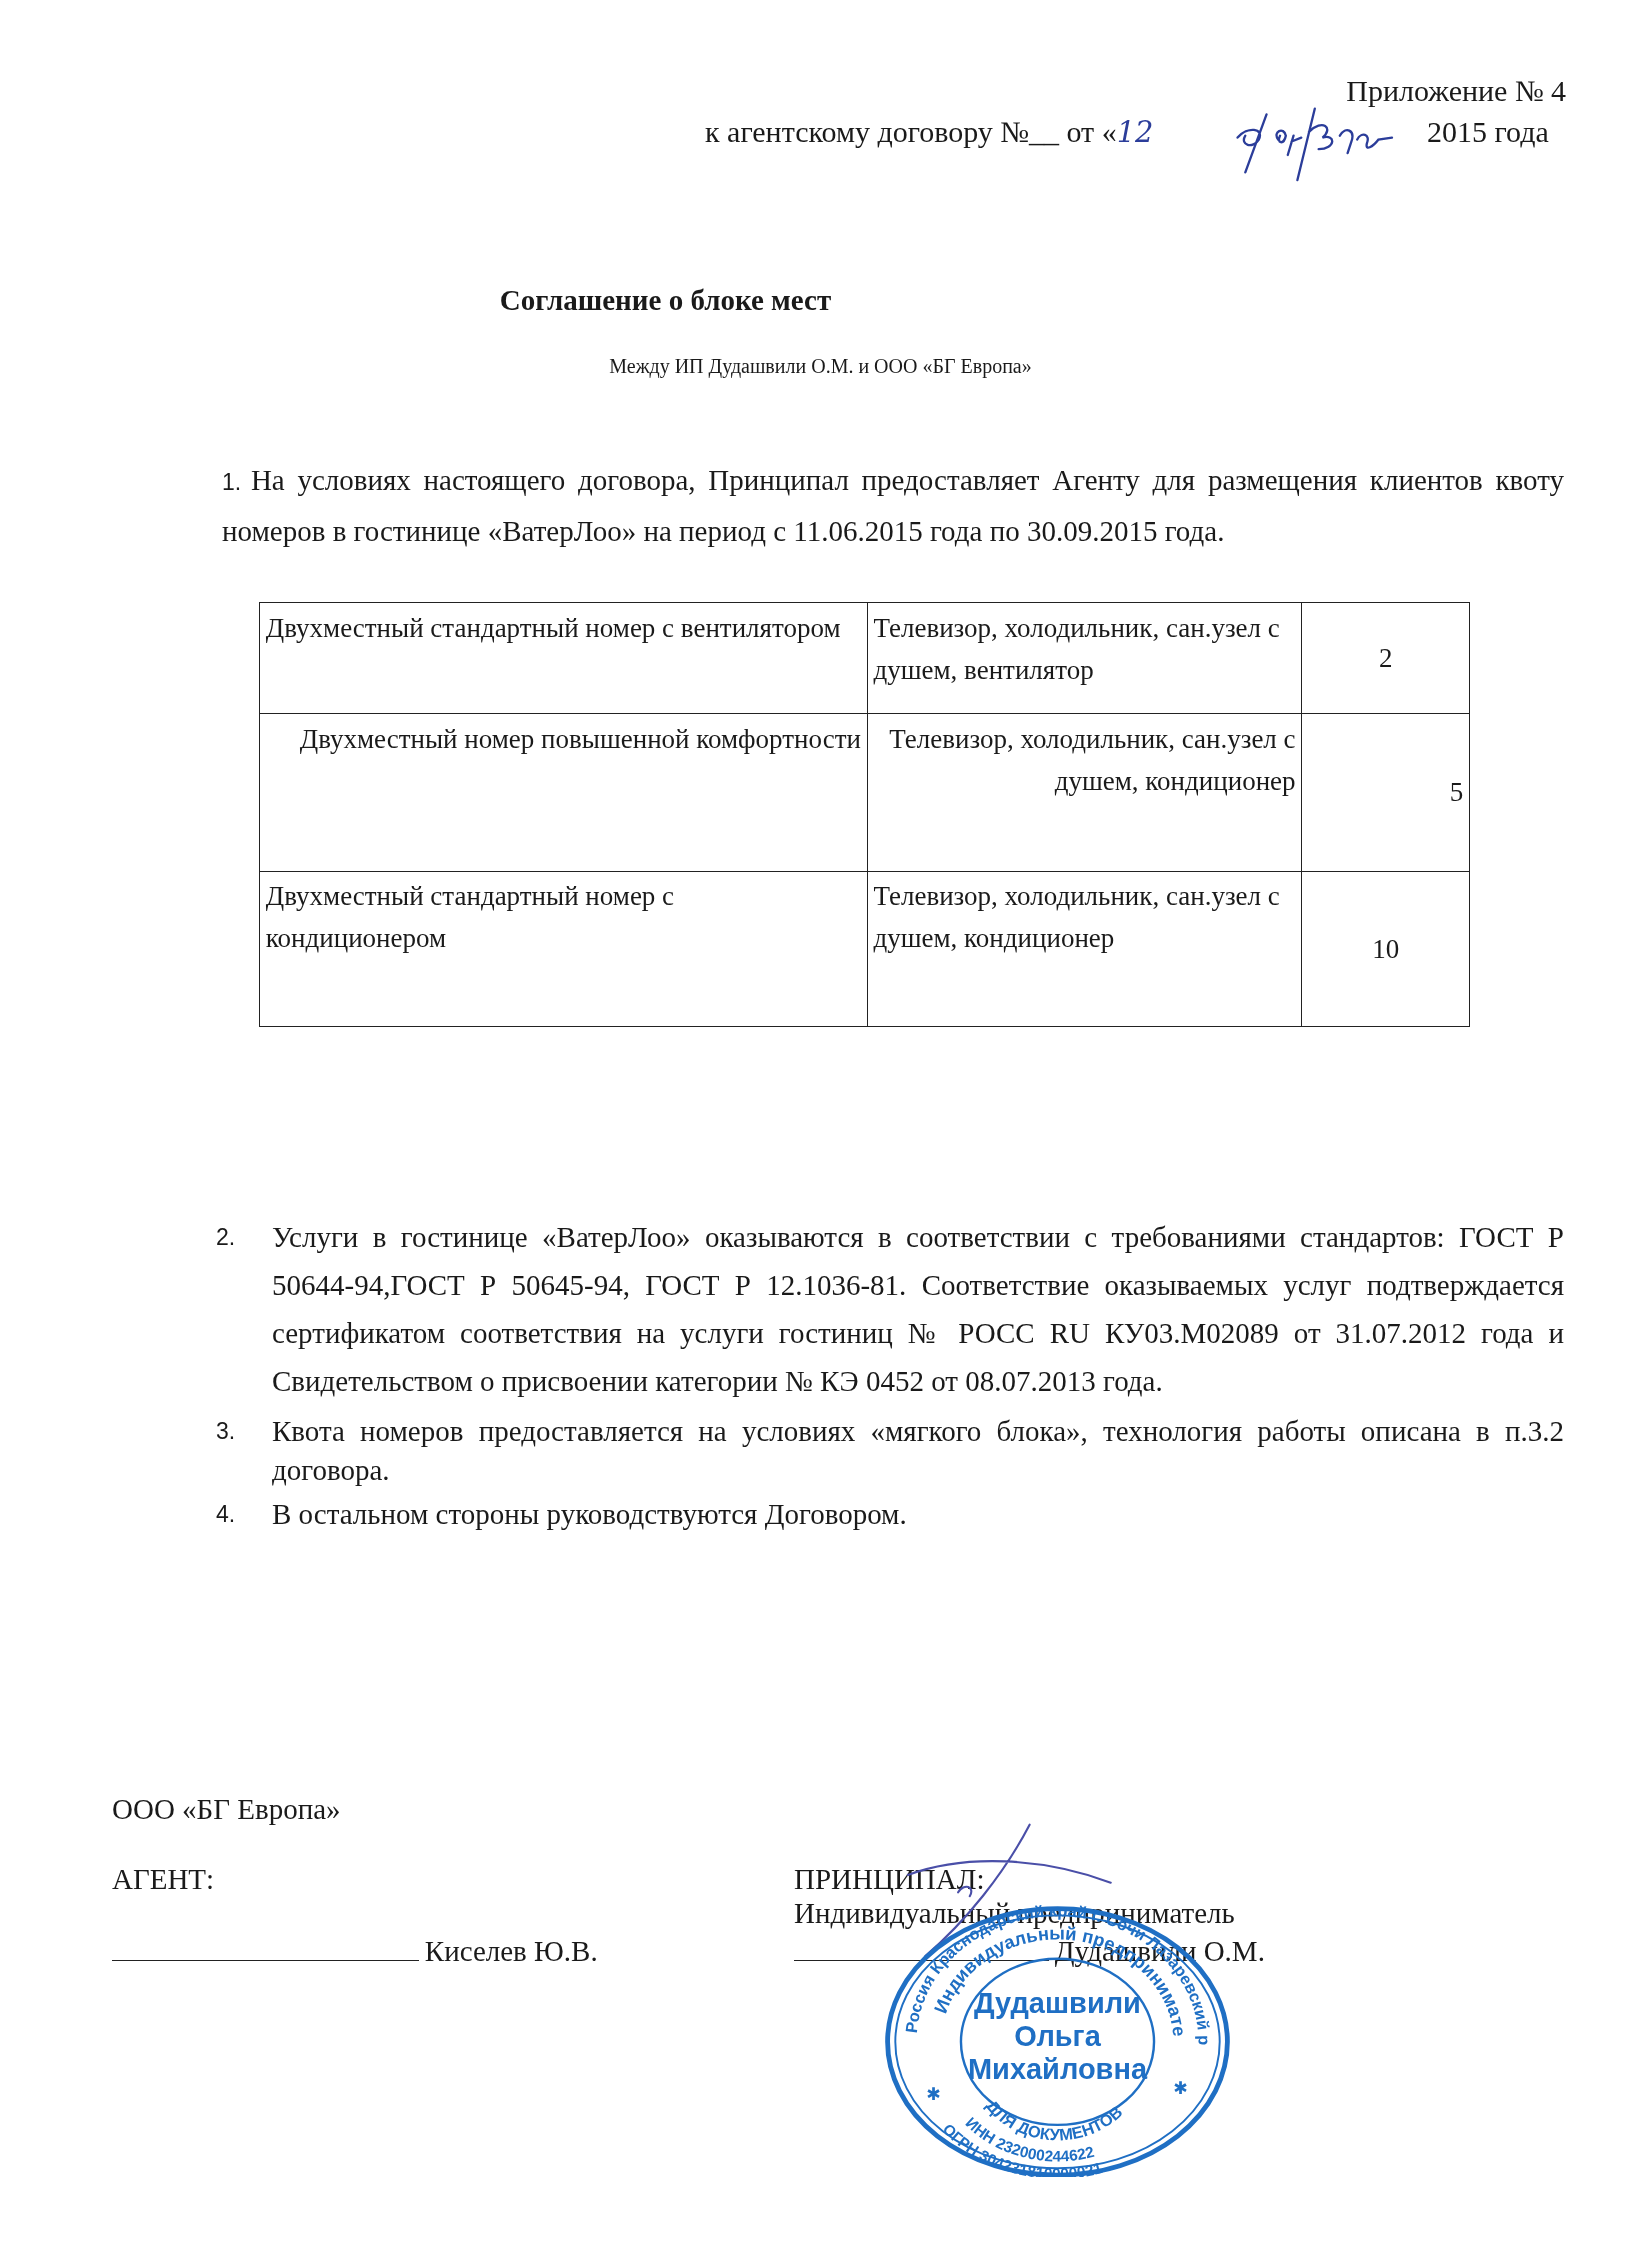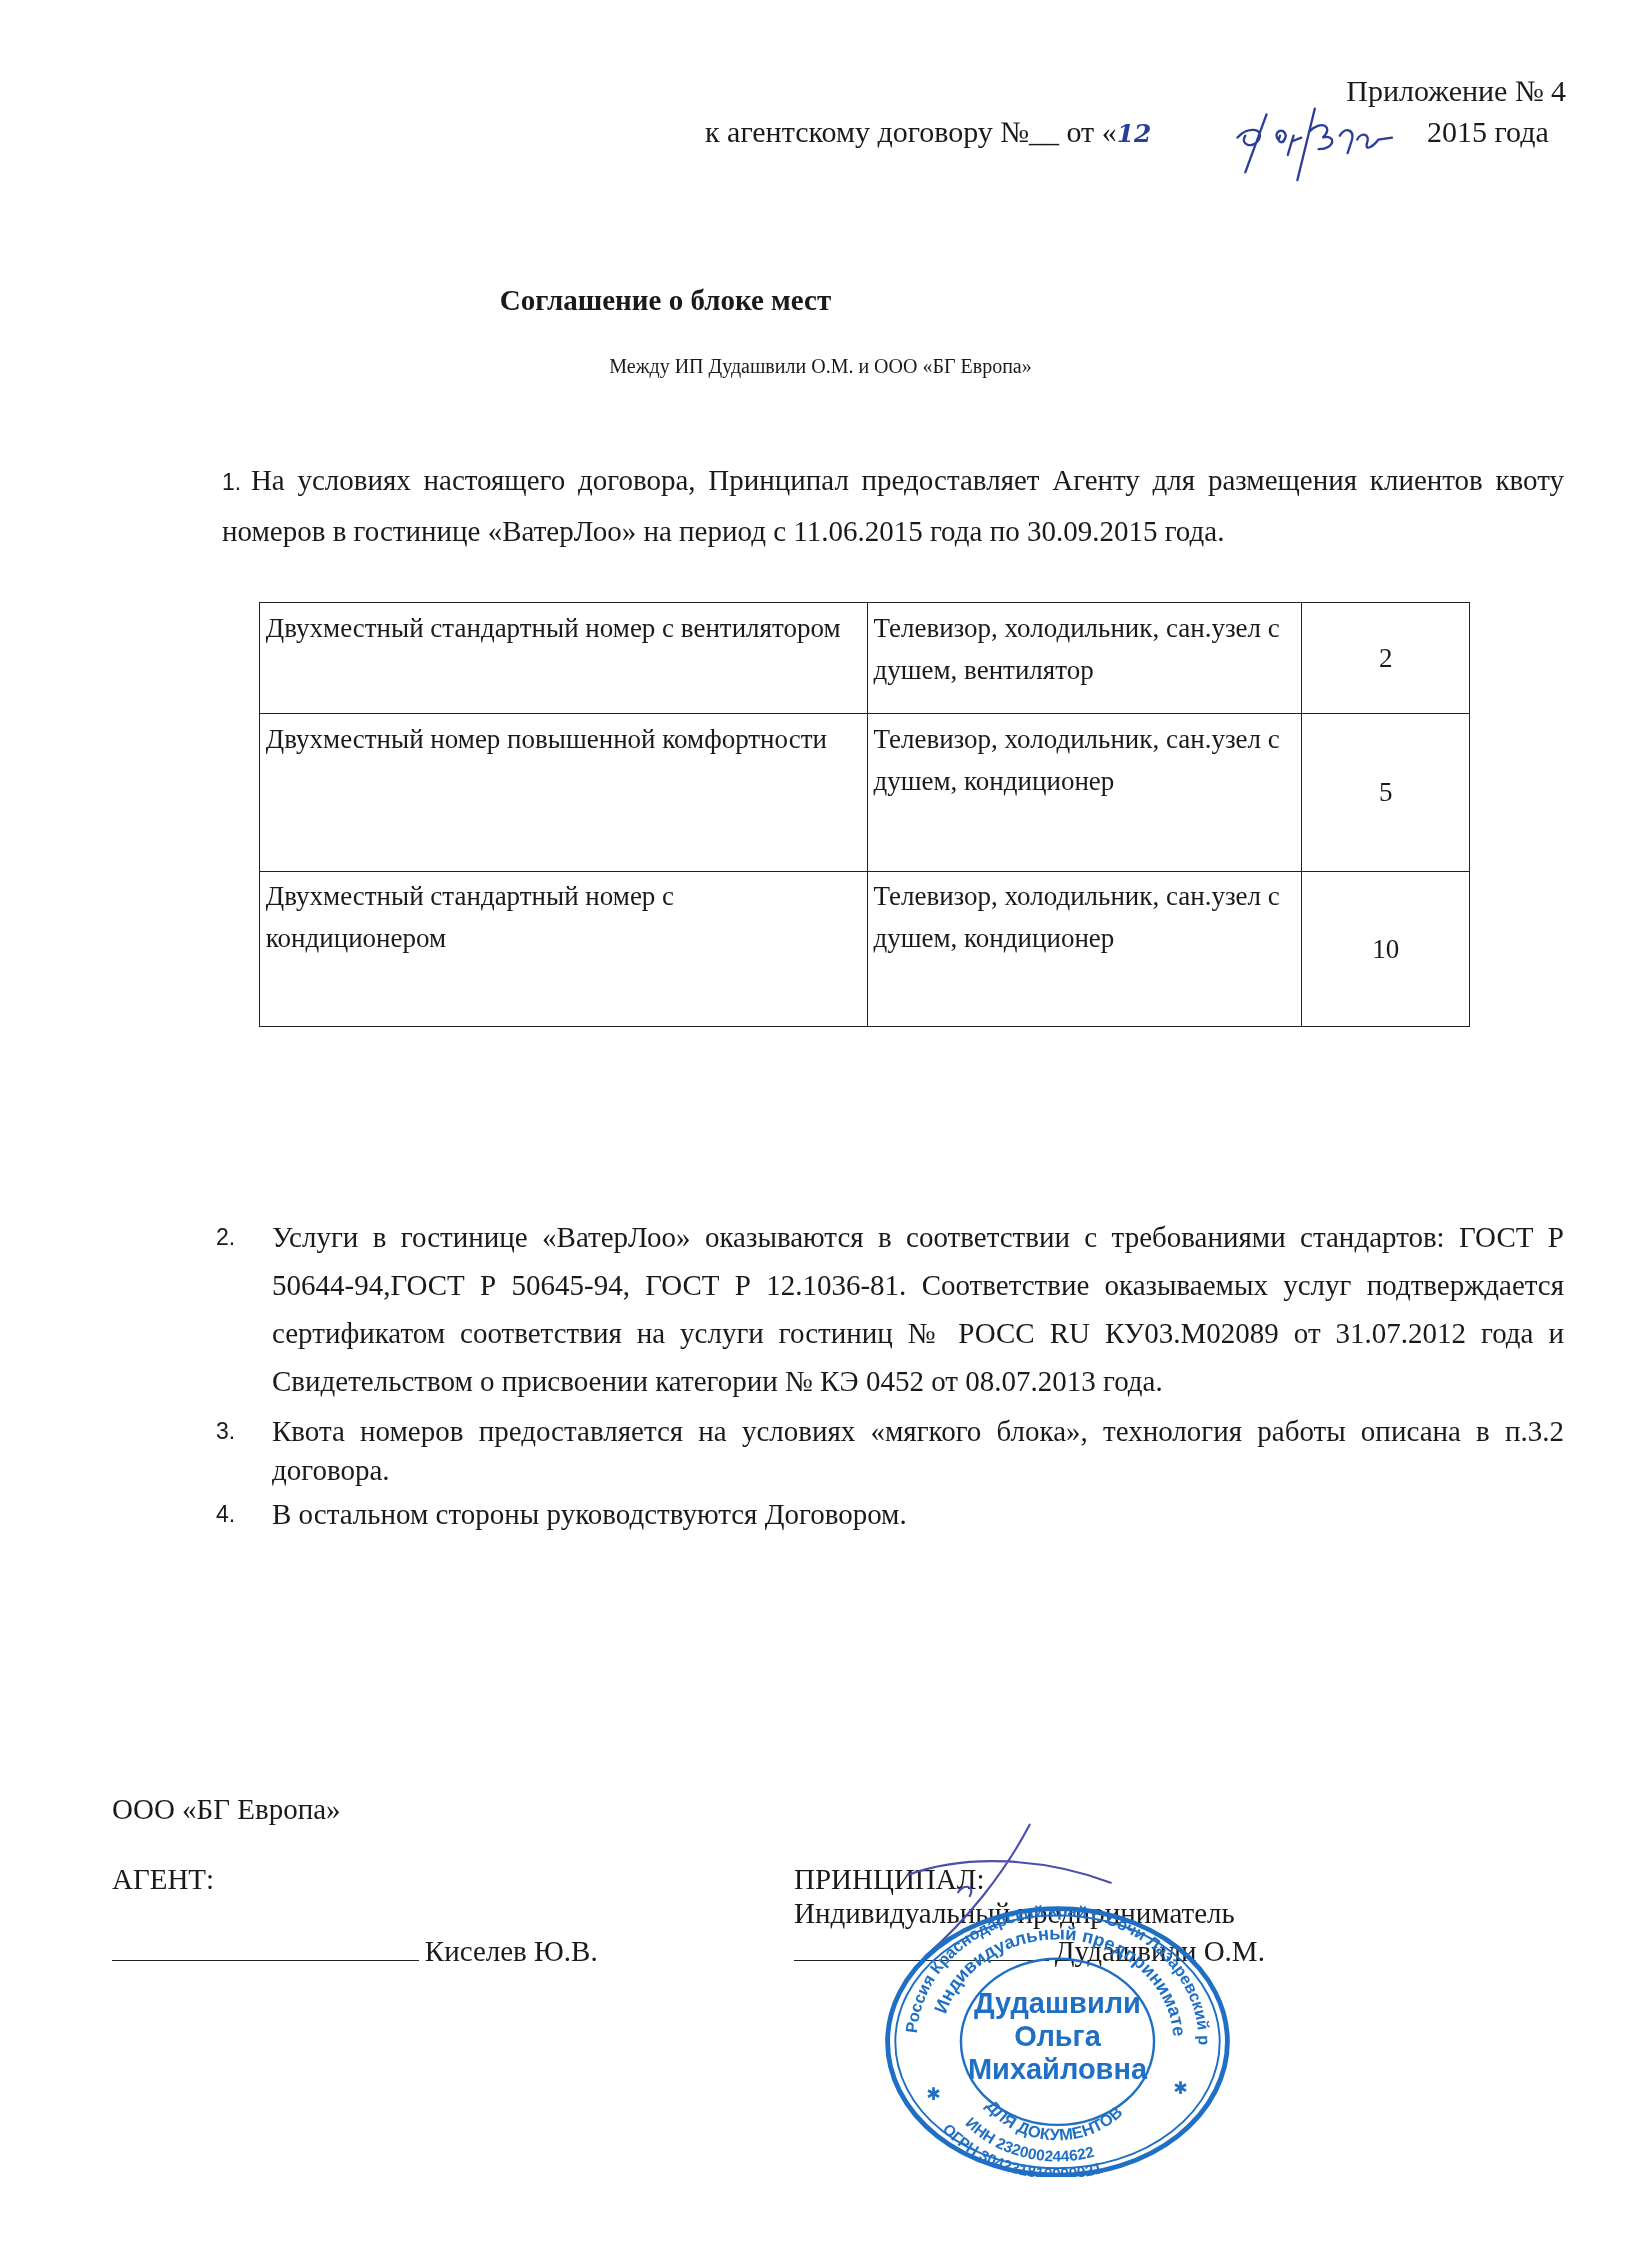--- a/index.html
+++ b/index.html
@@ -23,21 +23,21 @@
   #p1 .num { font-family: "Liberation Sans", sans-serif; font-size: 23px; margin-right: 9.7px; }
 
   
   #tbl { position: absolute; left: 259px; top: 602px; width: 1211px; border-collapse: collapse; font-size: 27px; }
   #tbl td, #tbl th { border: 1.9px solid #222; vertical-align: top; padding: 3.9px 5.8px; font-weight: normal; line-height: 42px; }
   #tbl th { vertical-align: middle; text-align: center; height: 104px; }
   #tbl .c1 { width: 595px; }
   #tbl .c2 { width: 422px; }
   #tbl .c3 { width: 155px; text-align: center; vertical-align: middle; }
   #tbl tr.r1 td { height: 102px; }
-  #tbl tr.r2 td { height: 149px; }
+  #tbl tr.r2 td { height: 149px; text-align: right; }
   #tbl tr.r3 td { height: 147px; }
 
   
   .li { position: absolute; left: 216px; width: 1348px; font-size: 29px; line-height: 46px; }
   .li .n { position: absolute; left: 0; top: 0; font-family: "Liberation Sans", sans-serif; font-size: 23px; }
   .li .t { display: block; margin-left: 56px; text-align: justify; }
   #li2 { top: 1213px; line-height: 48px; }
   #li3 { top: 1412px; line-height: 39px; }
   #li4 { top: 1491px; }
 
@@ -45,21 +45,21 @@
   .sig { position: absolute; font-size: 29px; line-height: 35px; white-space: nowrap; }
   .sigline { display: inline-block; border-bottom: 1.9px solid #222; height: 29px; vertical-align: baseline; margin-right: 5.8px; }
 
   #stamp { position: absolute; left: 876px; top: 1897px; width: 363px; height: 280px; }
 </style>
 </head>
 <body>
 
 <div id="hdr1" class="abs">Приложение № 4</div>
 <div id="hdr2" class="abs">
-  <span>к агентскому договору №__ от «</span><span class="hand" style="font-size:25px;font-weight:bold;">12</span>
+  <span>к агентскому договору №__ от «</span><span class="hand" style="font-size:29px;">12</span>
 </div>
 <svg class="abs" style="left:1226px;top:97px;" width="193" height="87" viewBox="0 0 200 90">
   <title>февраля</title>
   <path d="M20 78 L42 18 M12 42 C 22 30, 40 32, 34 44 C 28 54, 14 50, 20 40 M54 44 C 48 36, 60 30, 62 40 C 60 50, 52 48, 56 40 M70 40 L64 60 M68 46 L78 42 M92 12 L74 86 M86 36 C 100 22, 112 32, 100 42 C 114 38, 114 54, 96 54 M118 40 C 124 30, 134 34, 130 46 L126 58 M136 44 C 140 36, 150 38, 146 48 C 144 56, 152 52, 158 44 L172 42" fill="none" stroke="#2b3d9a" stroke-width="2.4" stroke-linecap="round"></path>
 </svg>
 <div id="hdr-year" class="abs">2015 года</div>
 
 <div id="title" class="abs">Соглашение о блоке мест</div>
 <div id="subtitle" class="abs">Между ИП Дудашвили О.М. и ООО «БГ Европа»</div>
 

